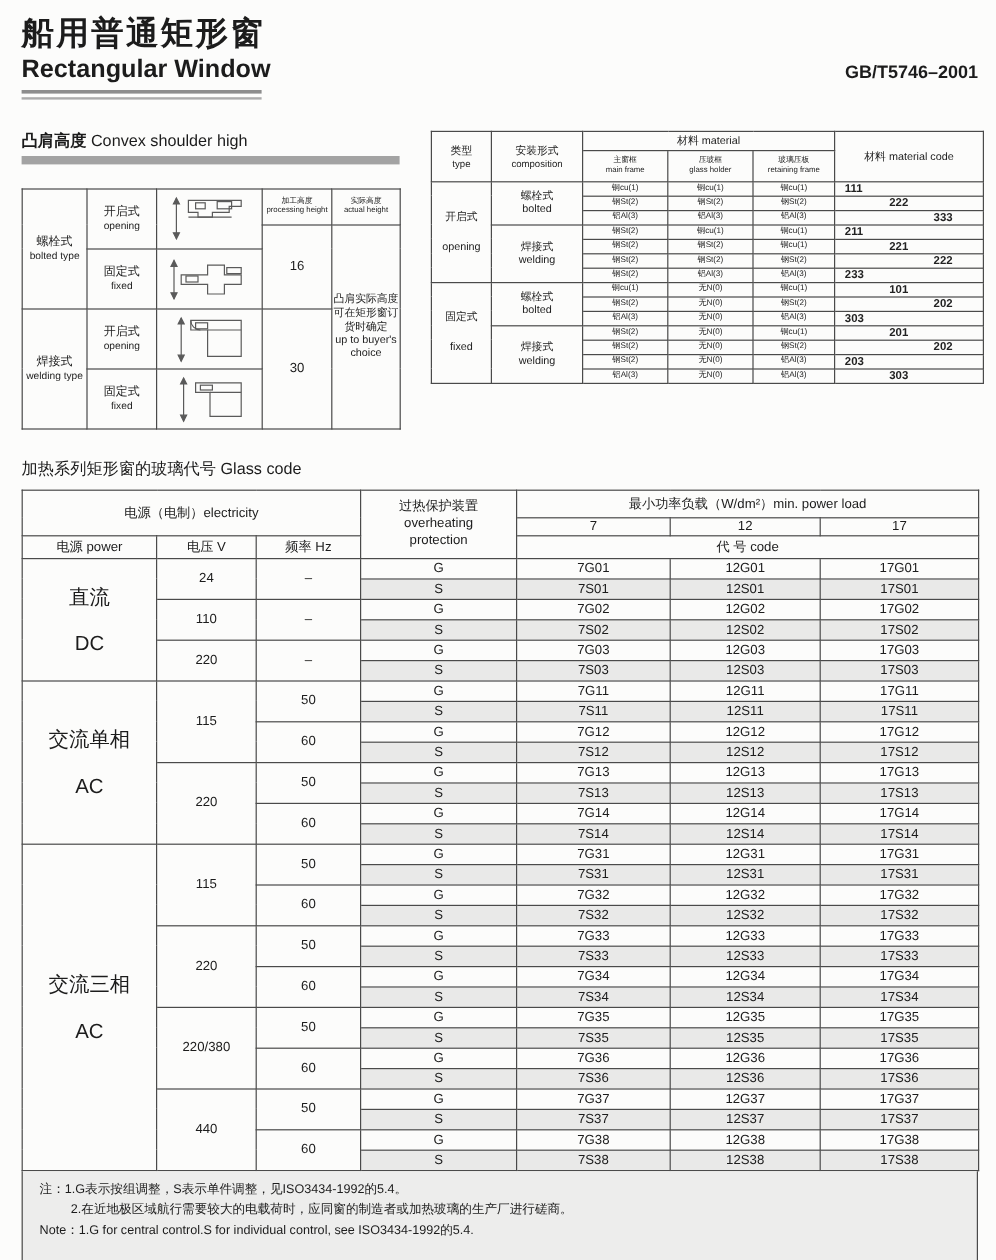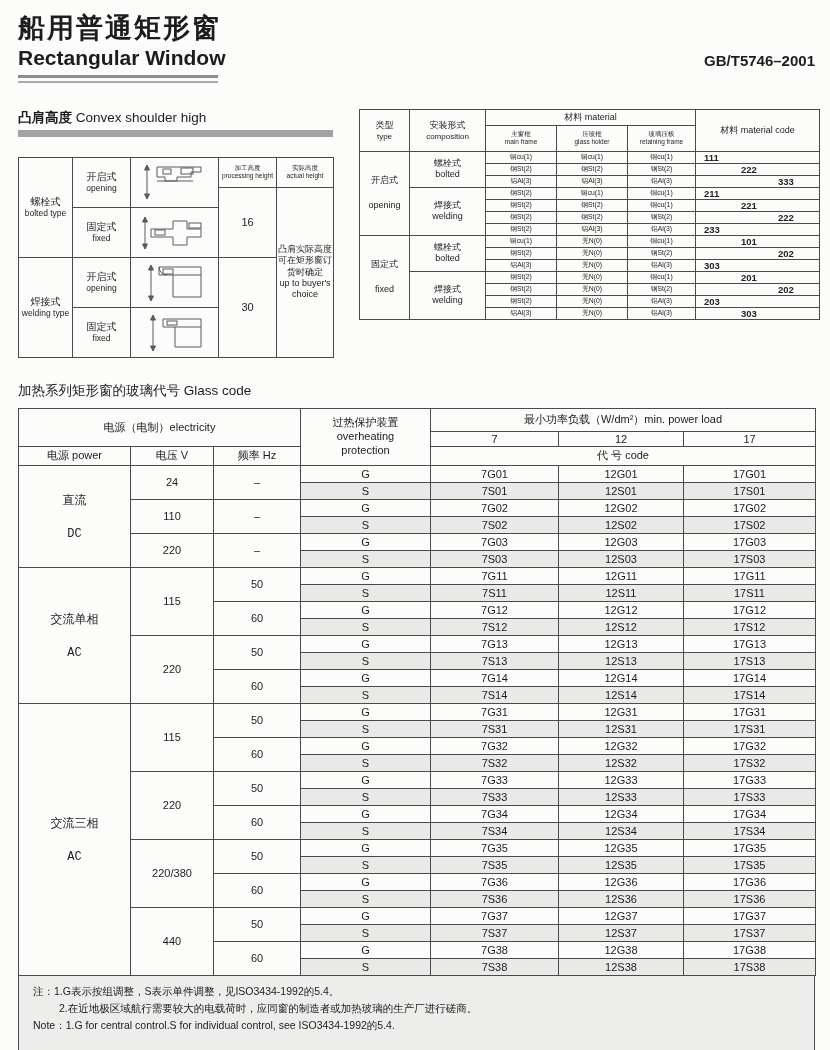--- a/index.html
+++ b/index.html
@@ -51,21 +51,21 @@
   
   .glass-section{margin-top:24px;}
   .glass-heading{font-size:13.5px;margin-bottom:8px;}
   .glass-heading .cn{font-weight:normal;}
   .glass-table{width:797px;font-size:11px;}
   .glass-table td{height:16px;}
   .glass-table .hrow1 td{height:22px;font-size:11px;}
   .glass-table .hrow2 td{height:14px;}
   .glass-table .hrow3 td{height:18px;}
   .glass-table .prot-head{font-size:10.5px;line-height:1.25;}
-  .glass-table td.power-cell{font-size:12px;font-family:Liberation Mono, monospace;}
+  .glass-table td.power-cell{font-size:17px;}
   .glass-table td.power-cell div+div{margin-top:18px;}
   tr.shade td{background:#e9e9e8;}
 
   
   .notes-box{width:797px;box-sizing:border-box;border:1px solid #4a4a4a;border-top:none;border-bottom:2px solid #3a3a3a;background:#ededec;font-size:10.5px;line-height:1.65;padding:7px 10px 8px 14px;}
   .notes-box .indent{padding-left:26px;}
   .notes-box .indent-en{padding-left:34px;margin-top:32px;}
 </style>
 </head>
 <body>

